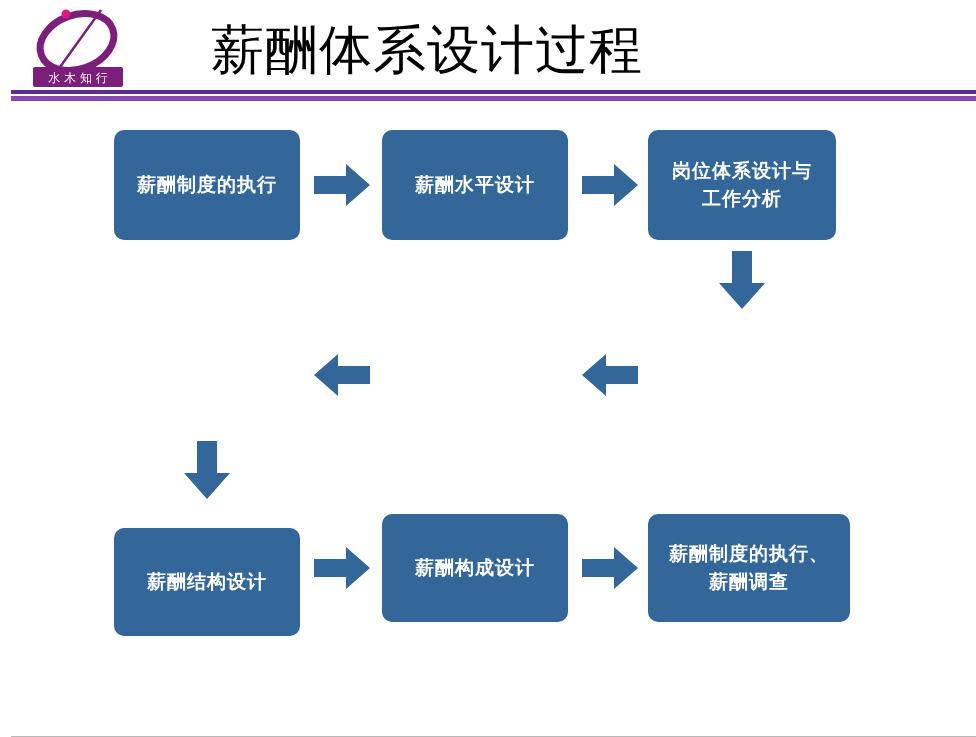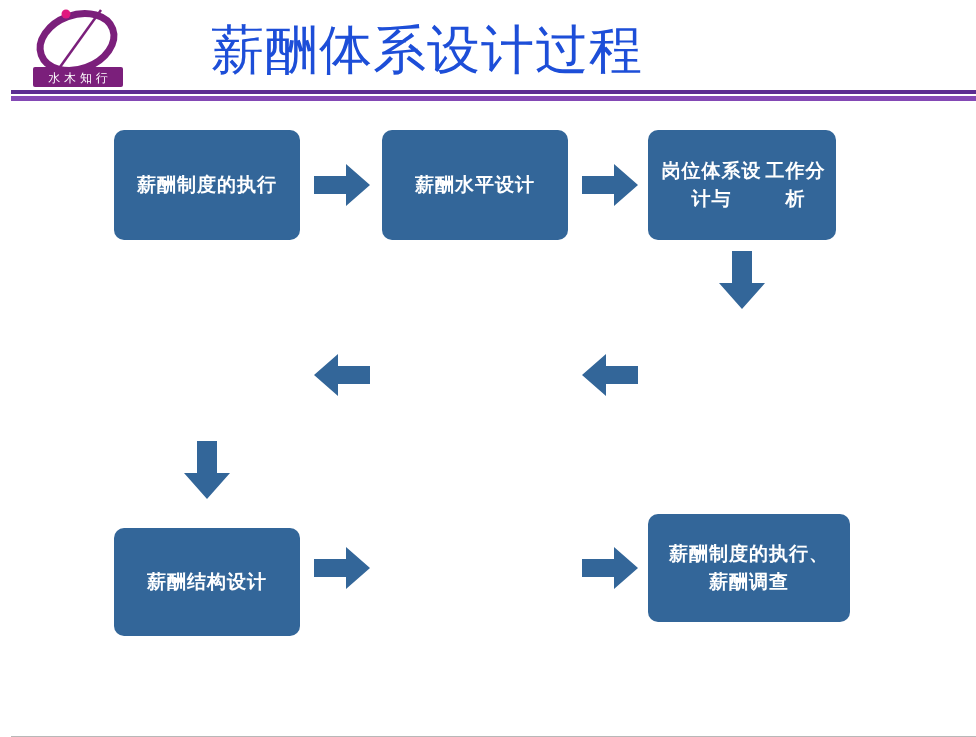--- a/index.html
+++ b/index.html
@@ -39,21 +39,21 @@
   }
   #logo svg { display: block; }
   #slide-title {
     position: absolute;
     left: 200px;
     top: 12px;
     width: 680px;
     height: 76px;
     line-height: 76px;
     font-size: 53px;
-    color: #1d4ed8;
+    color: #000000;
     font-family: "DejaVu Sans", "Liberation Sans", sans-serif;
     font-weight: 400;
     letter-spacing: 1px;
     white-space: nowrap;
   }
   #rule-top {
     position: absolute;
     left: 0;
     top: 90px;
     width: 976px;
@@ -151,21 +151,21 @@
     <div class="node" style="left:371px; top:26px; width:186px; height:110px;">
       <span>薪酬水平设计</span>
     </div>
 
     <div class="arrow" style="left:571px; top:60px;">
       <svg width="56" height="42" viewBox="0 0 56 42">
         <polygon points="0,12 32,12 32,0 56,21 32,42 32,30 0,30" fill="#336699"></polygon>
       </svg>
     </div>
 
-    <div class="node" style="left:637px; top:26px; width:188px; height:110px; flex-direction:row;">
+    <div class="node" style="left:637px; top:26px; width:188px; height:110px; flex-direction:column;">
       <span>岗位体系设计与</span>
       <span>工作分析</span>
     </div>
 
     <div class="arrow" style="left:708px; top:147px;">
       <svg width="46" height="58" viewBox="0 0 46 58">
         <polygon points="13,0 33,0 33,32 46,32 23,58 0,32 13,32" fill="#336699"></polygon>
       </svg>
     </div>
 
@@ -193,20 +193,23 @@
     <div class="node" style="left:103px; top:424px; width:186px; height:108px;text-align:center;">
       <span>薪酬结构设计</span>
     </div>
 
     <div class="arrow" style="left:303px; top:443px;">
       <svg width="56" height="42" viewBox="0 0 56 42">
         <polygon points="0,12 32,12 32,0 56,21 32,42 32,30 0,30" fill="#336699"></polygon>
       </svg>
     </div>
 
+    <div class="node" style="left:371px; top:410px; width:186px; height:108px;">
+      <span>薪酬构成设计</span>
+    </div>
 
     <div class="arrow" style="left:571px; top:443px;">
       <svg width="56" height="42" viewBox="0 0 56 42">
         <polygon points="0,12 32,12 32,0 56,21 32,42 32,30 0,30" fill="#336699"></polygon>
       </svg>
     </div>
 
     <div class="node" style="left:637px; top:410px; width:202px; height:108px; flex-direction:column;">
       <span>薪酬制度的执行、</span>
       <span>薪酬调查</span>

